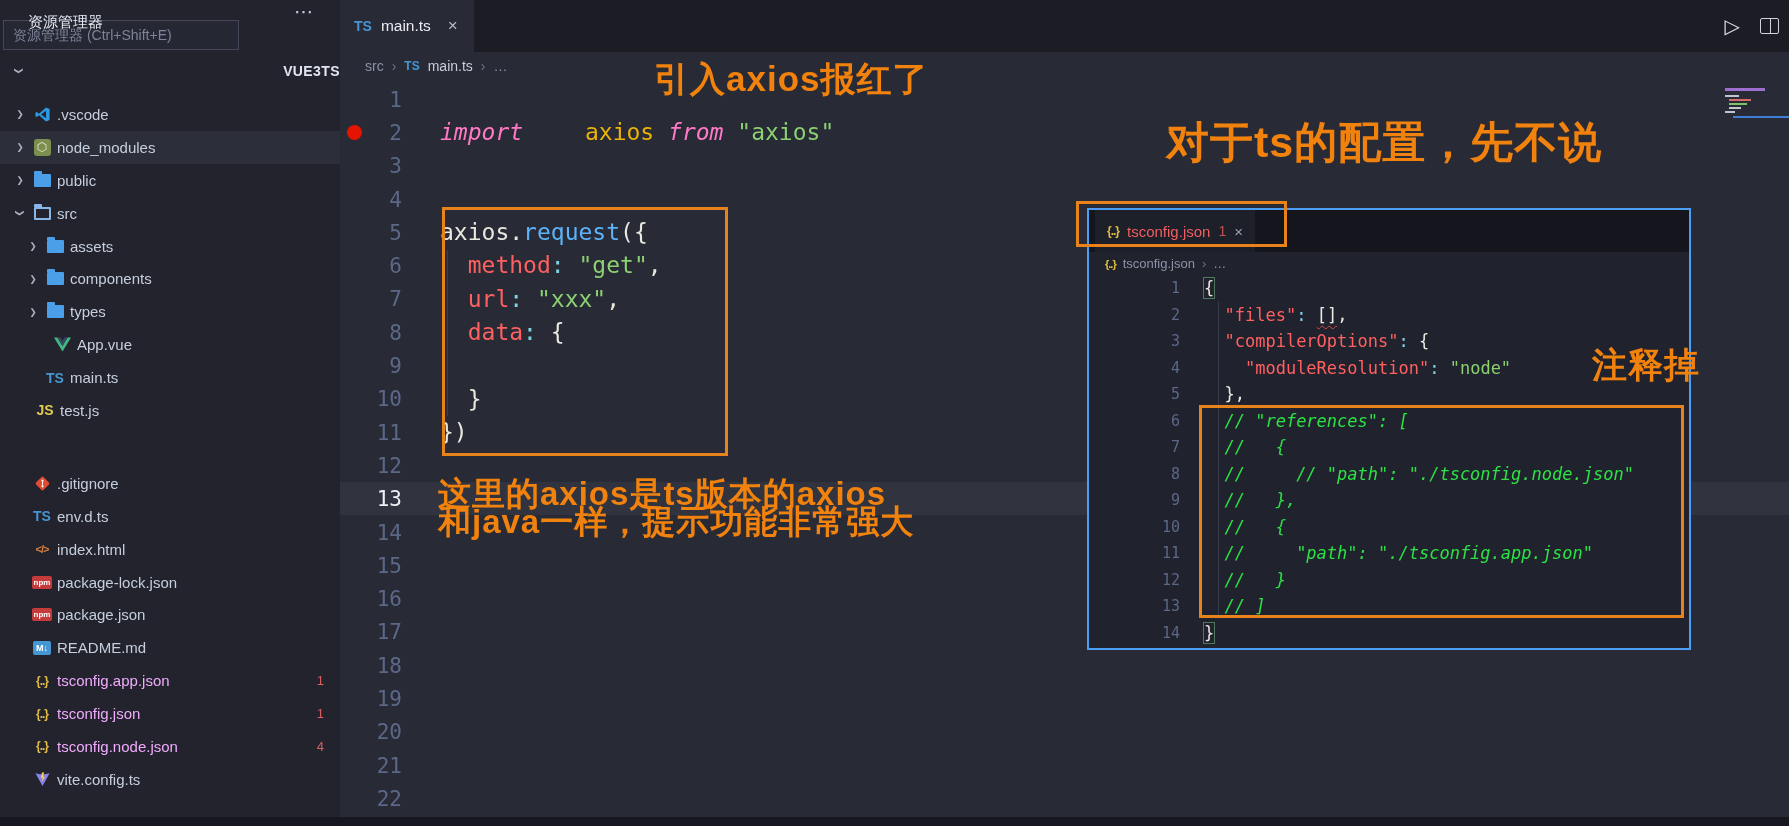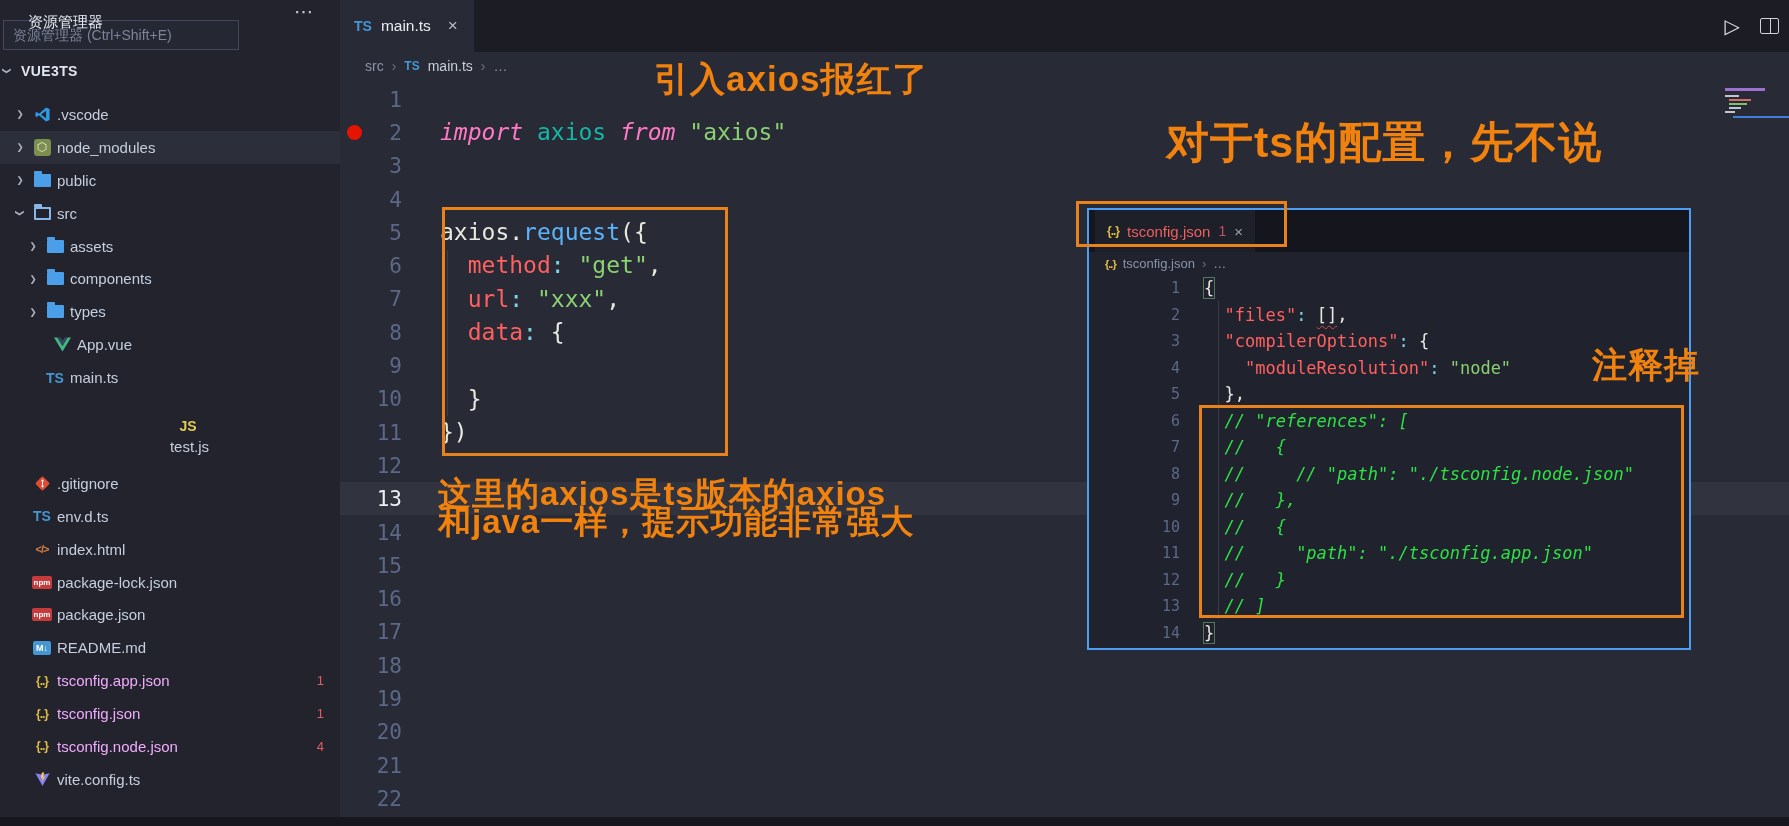--- a/index.html
+++ b/index.html
@@ -7,22 +7,22 @@
   .app { position:relative; width:1789px; height:826px; overflow:hidden; background:#282a36; }
 
   
   .sidebar { position:absolute; left:0; top:0; width:340px; height:826px; background:#22232d; z-index:2; }
   .sb-head { position:relative; height:56px; }
   .sb-tooltip { position:absolute; left:3px; top:20px; width:236px; height:30px; border:1px solid #44465a;
                 background:#252733; color:#7d8499; font-size:14px; line-height:28px; padding-left:9px;
                 white-space:nowrap; z-index:1; }
   .sb-title { position:absolute; left:28px; top:13px; color:#e8ebf2; font-size:15px; z-index:2; }
   .sb-more { position:absolute; right:26px; top:0px; color:#c8ccd8; font-size:19px; letter-spacing:1px; cursor:pointer; }
-  .sb-project { display:flex; align-items:center; gap:7px; height:30px; padding-left:0;
-                font-weight:bold; font-size:14px; color:#e0e5ef; letter-spacing:.4px; }
+  .sb-project { display:flex; align-items:center; height:30px; padding-left:12px;
+                font-weight:bold; font-size:14px; color:#e0e5ef; letter-spacing:.4px;justify-content:space-between; }
   .chev { display:inline-block; color:#a9b0c0; font-size:12px; width:14px; text-align:center;
           transform:none; font-family:"DejaVu Sans Mono", monospace; }
   .chev.down { transform:rotate(90deg); }
   #tree { margin-top:12px; }
   .tree-row { display:flex; align-items:center; height:32.9px; cursor:pointer; }
   .tree-row.hover { background:#2c2e3a; }
   .tree-row .chev { flex:0 0 20px; }
   .fic { flex:0 0 24px; height:18px; display:flex; align-items:center; justify-content:center; }
   .flabel { margin-left:3px; font-size:15px; color:#c6cedd; white-space:nowrap; }
   .flabel.err { color:#f0abfc; }
@@ -68,21 +68,21 @@
           font-family:"DejaVu Sans Mono", monospace; font-size:21px; color:#5c6888; cursor:pointer; }
   .grow.active { color:#eef0f5; }
   .bpdot { position:absolute; left:7px; top:9px; width:15px; height:15px; border-radius:50%; background:#e51400; }
 
   #code { position:absolute; left:100px; top:83px; right:80px; z-index:1; }
   .crow { height:33.3px; line-height:33.3px; white-space:pre; font-family:"DejaVu Sans Mono", monospace;
           font-size:23px; cursor:text; }
   .tk.pl  { color:#e8e8df; }
   .tk.fg  { color:#e8e8df; }
   .tk.kw  { color:#ff79c6; font-style:italic; }
-  .tk.err { color:#14b8a6; }
+  .tk.err { color:#eab308;margin-left:48px; }
   .tk.fn  { color:#5cb3fa; }
   .tk.prop{ color:#ff6060; }
   .tk.op  { color:#7fd1e4; }
   .tk.str { color:#8bd171; }
   .tk.cmt { color:#2ce244; font-style:italic; }
   .tk.key { color:#ff6060; }
   .tk.sq  { text-decoration:underline wavy #d14b4b 1px; text-underline-offset:4px; }
   .tk.br  { outline:1px solid #50785a; }
 
   .minimap { position:absolute; right:6px; top:88px; width:58px; height:28px; }
@@ -197,21 +197,21 @@
           </span>
           <span class="flabel">App.vue</span>
         </div>
         <div class="tree-row" style="padding-left: 23px;">
           <span class="chev"></span>
           <span class="fic">
             <span class="ic-ts">TS</span>
           </span>
           <span class="flabel">main.ts</span>
         </div>
-        <div class="tree-row" style="padding-left: 36px; flex-direction: column;">
+        <div class="tree-row" style="padding-left: 13px;">
           <span class="chev"></span>
           <span class="fic">
             <span class="ic-js">JS</span>
           </span>
           <span class="flabel">test.js</span>
         </div>
         <div class="tree-row" style="padding-left: 10px; margin-top: 40px;">
           <span class="chev"></span>
           <span class="fic">
             <svg width="17" height="17" viewBox="0 0 24 24">

